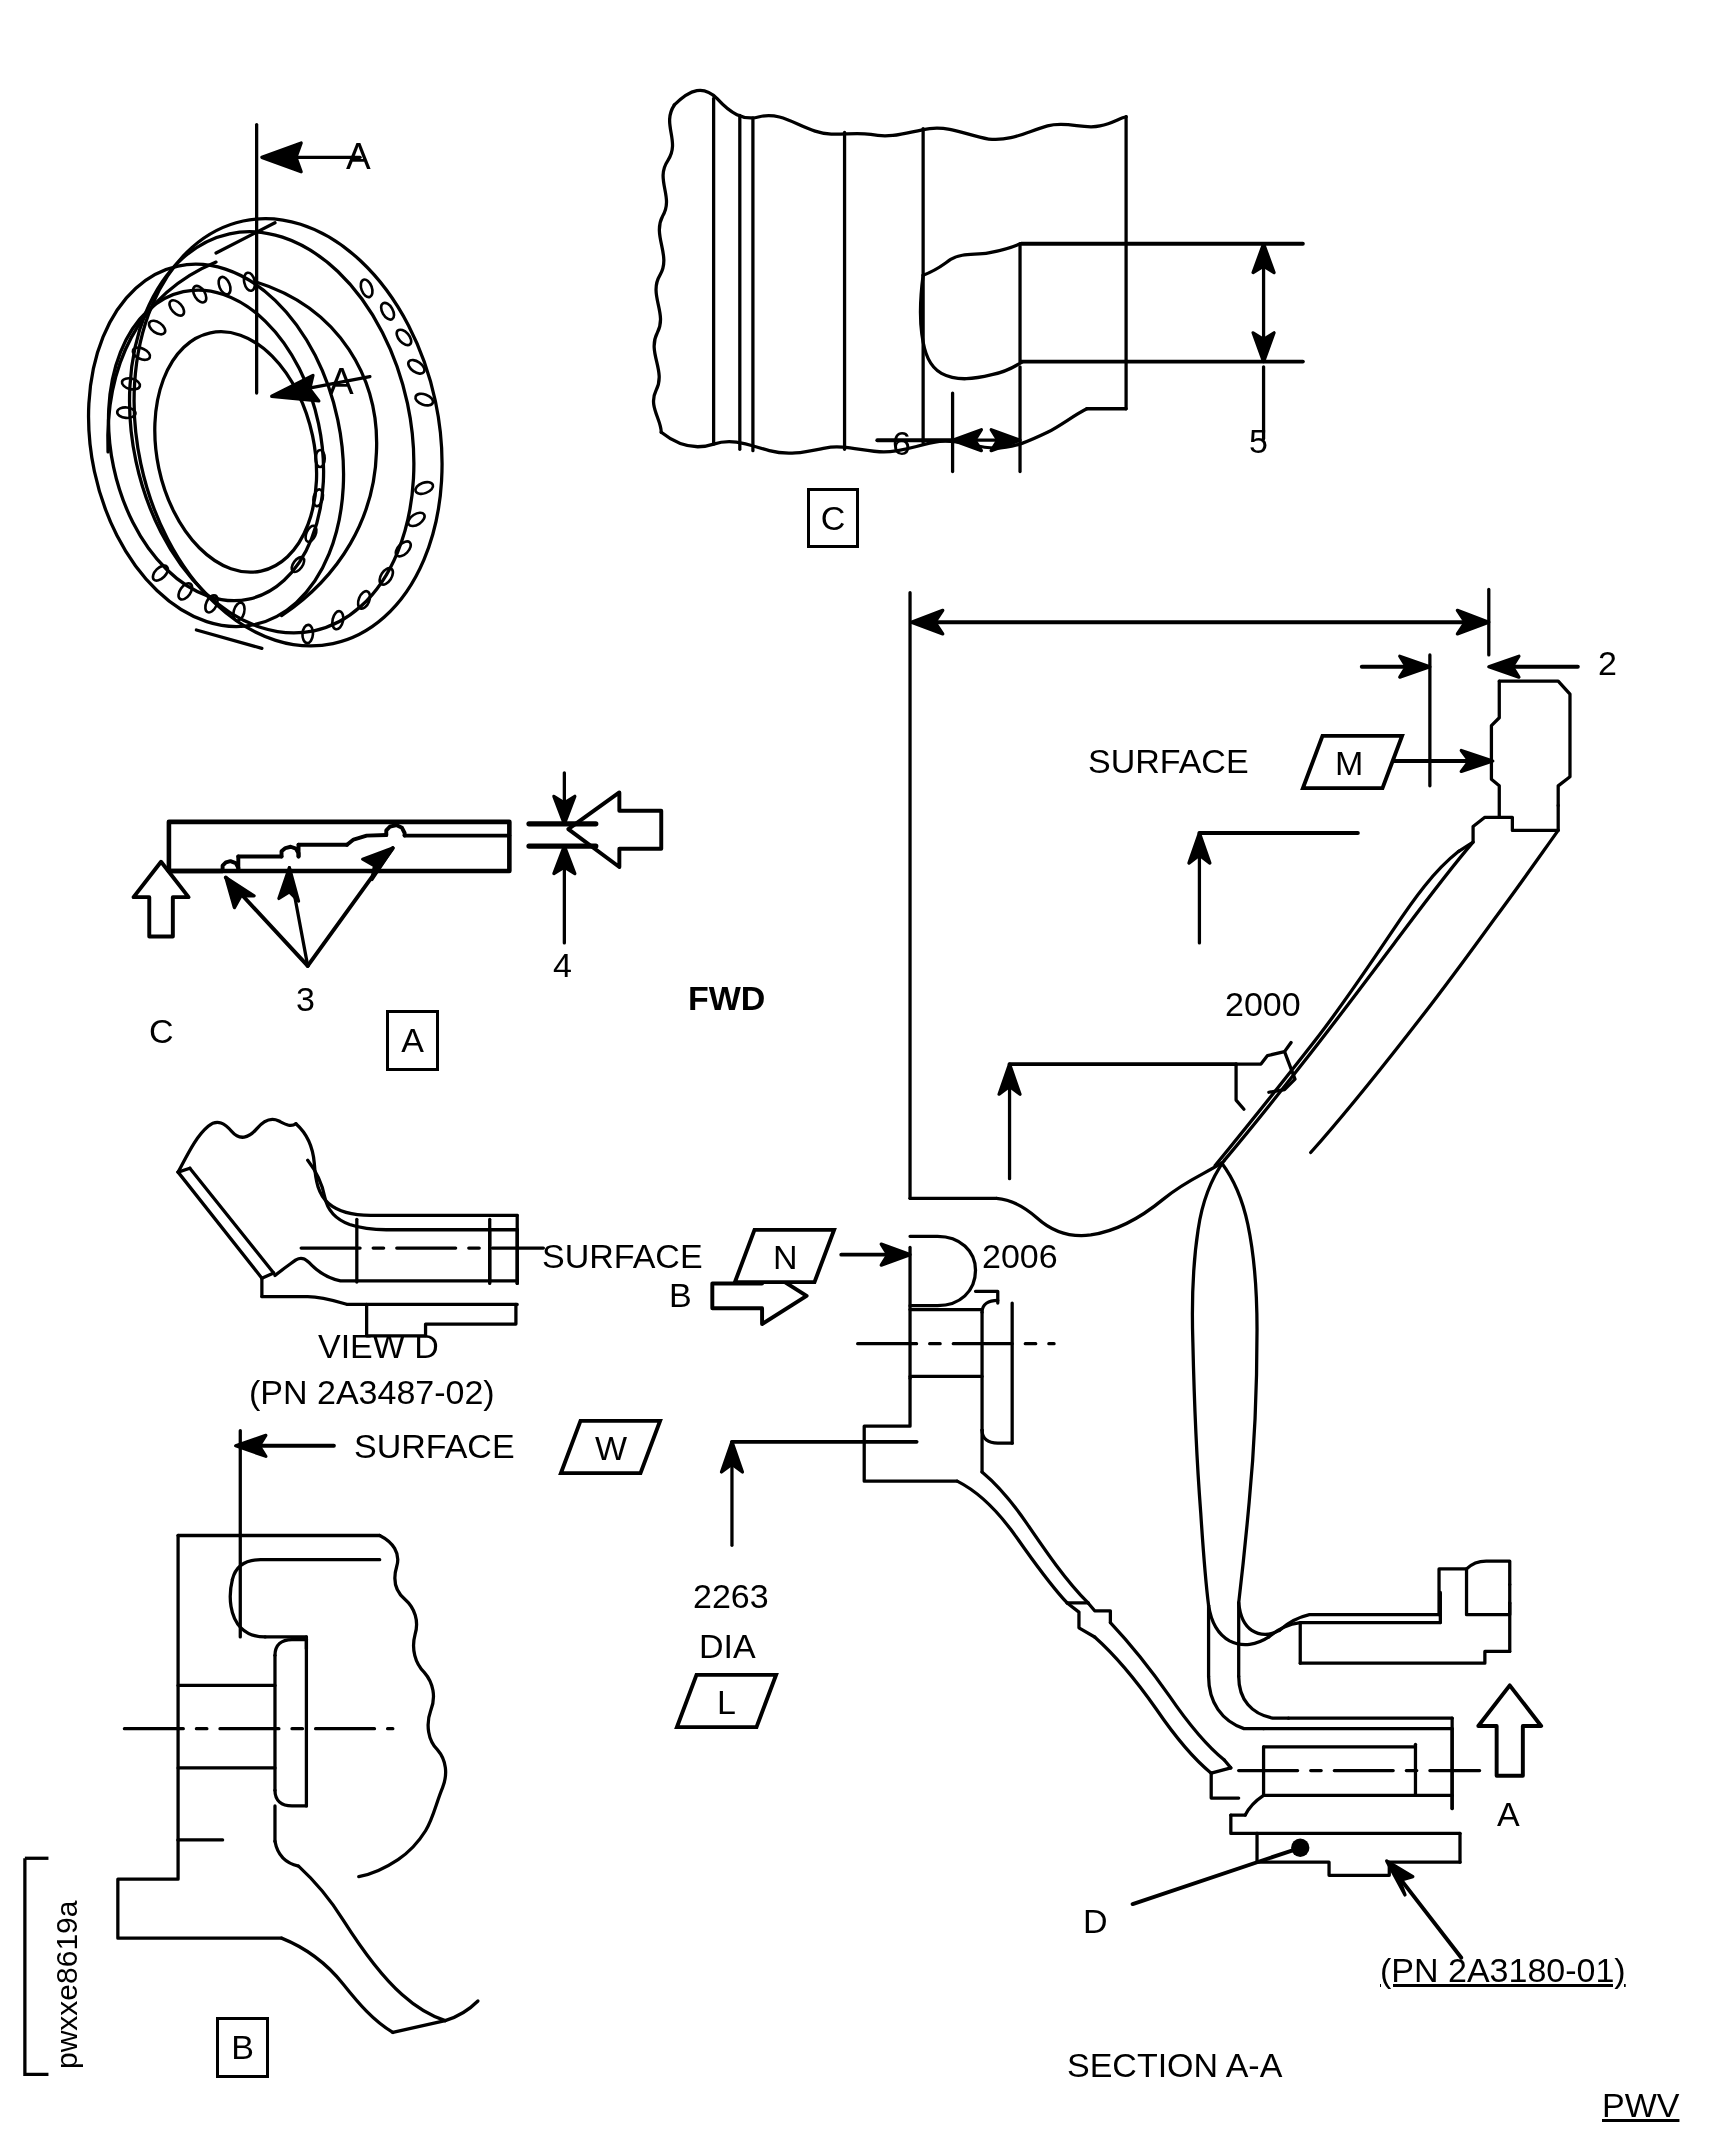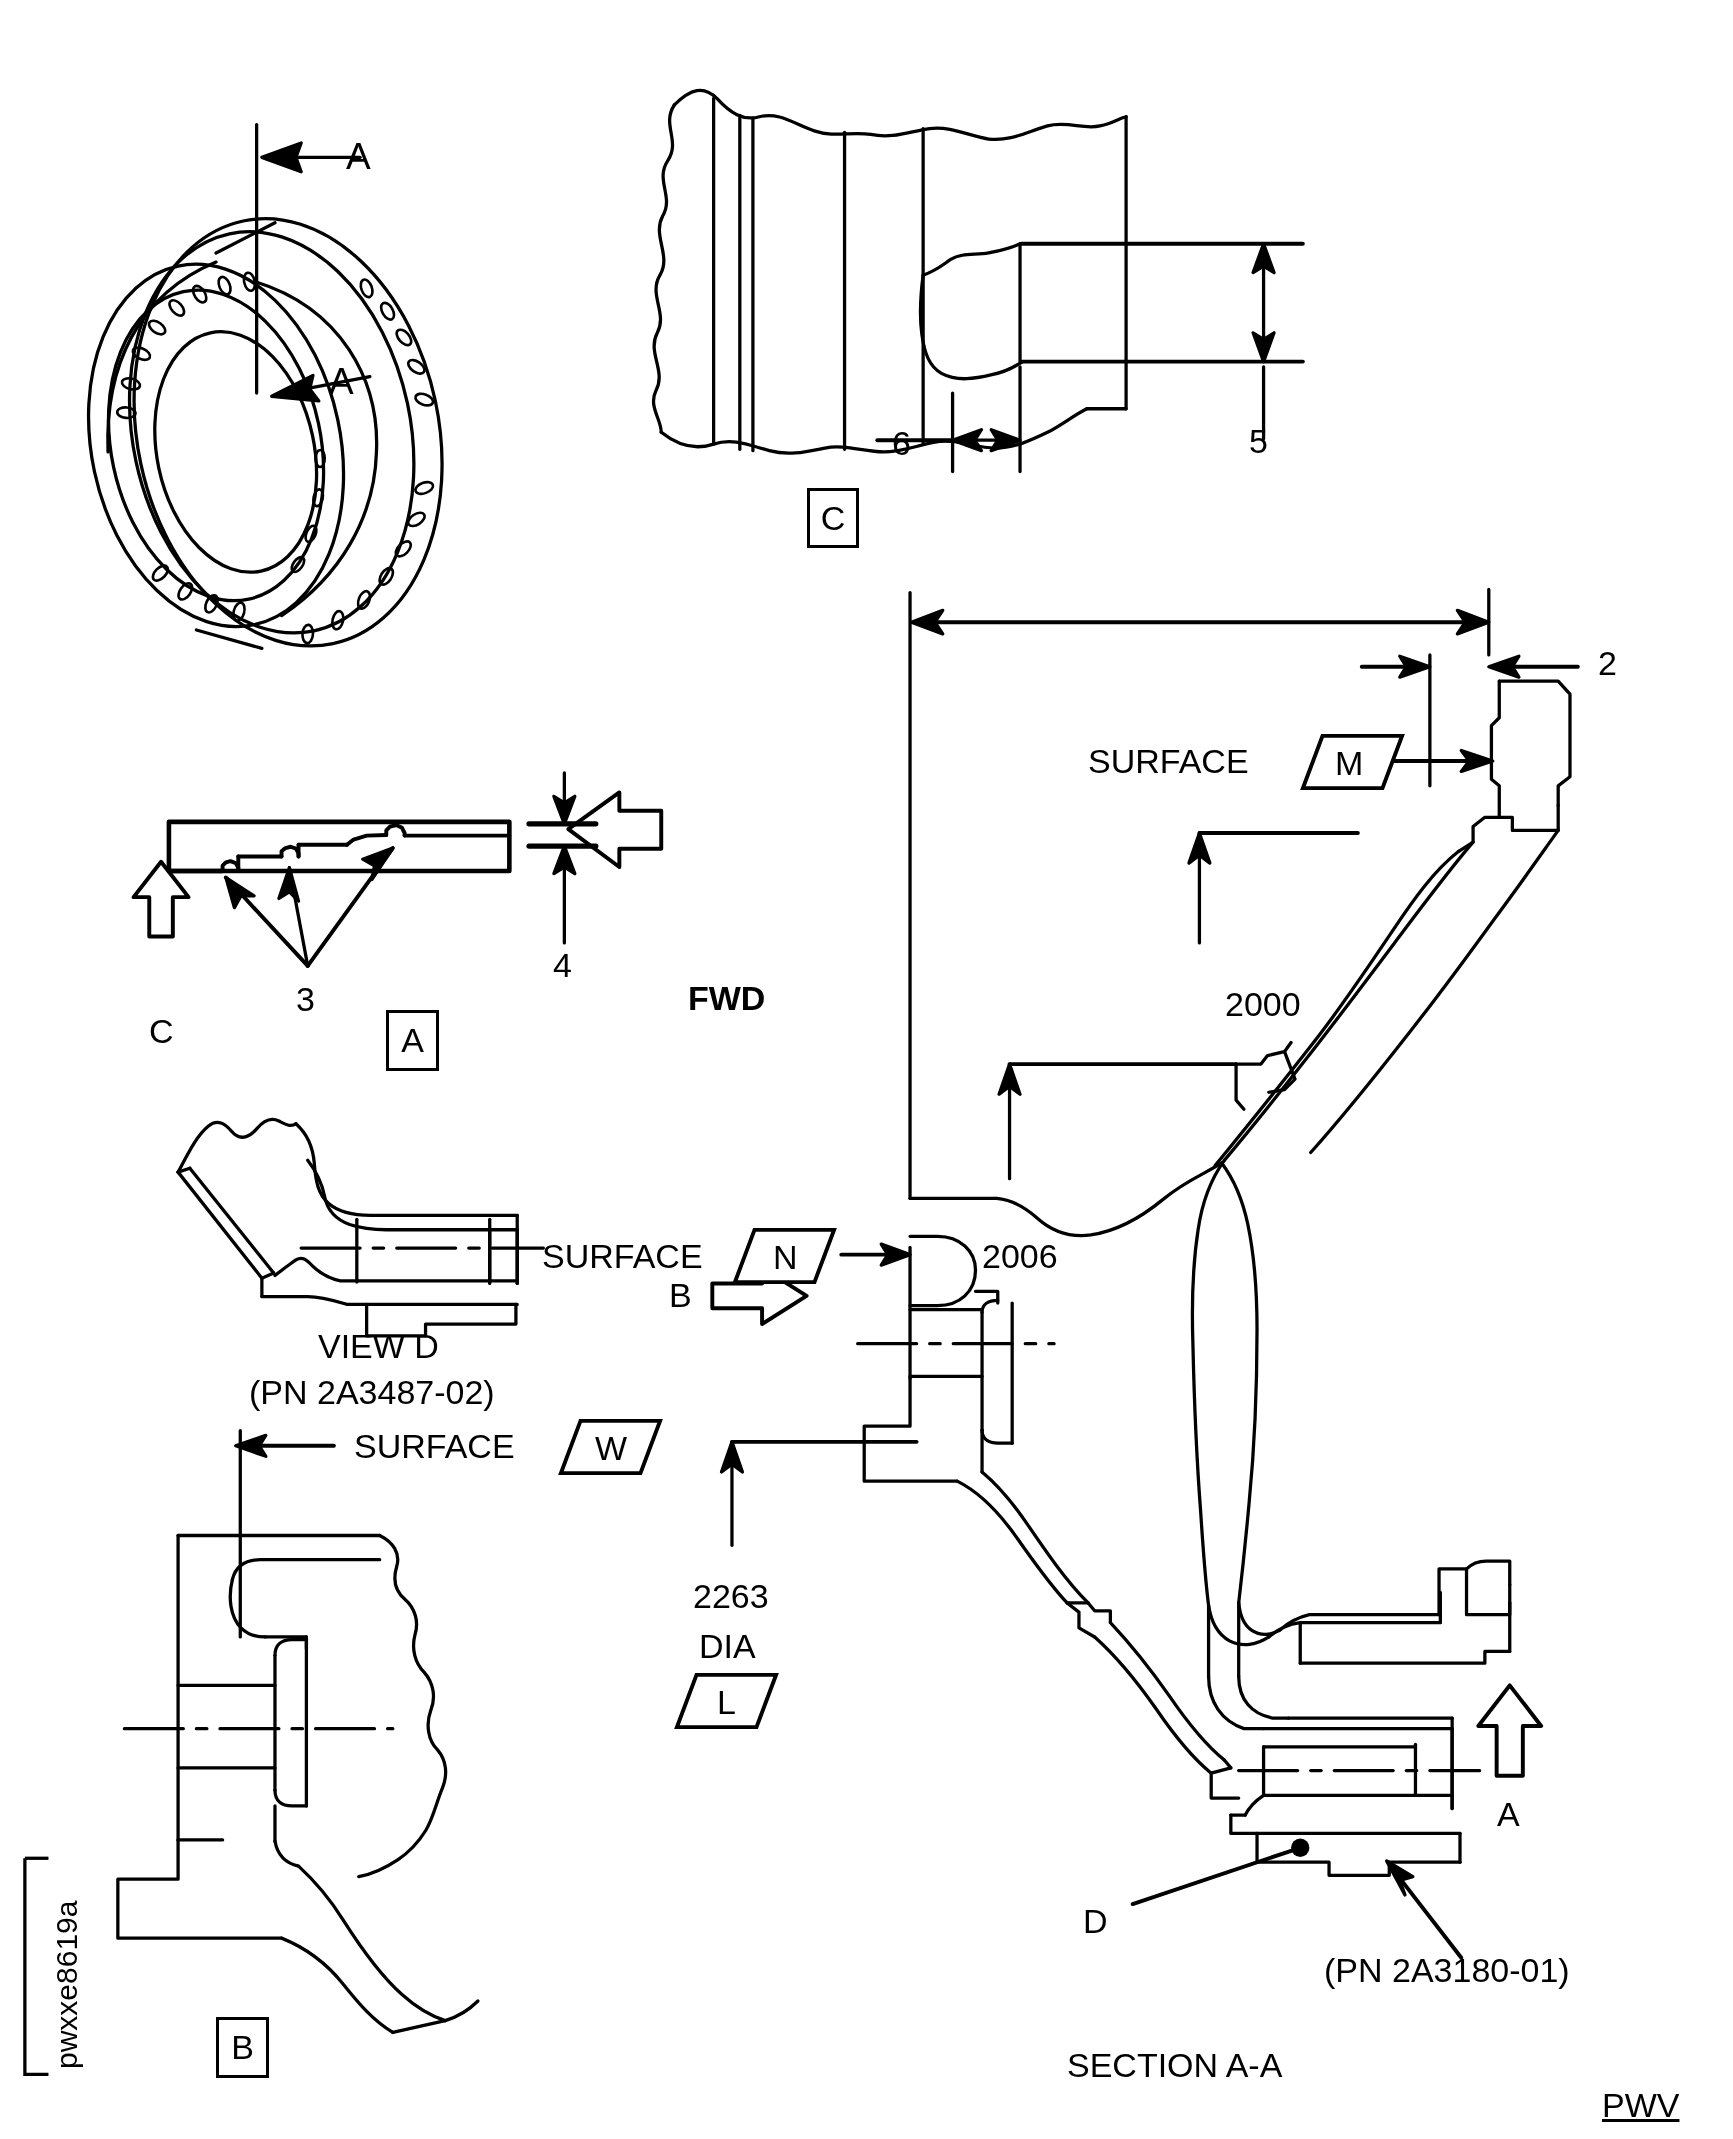--- a/index.html
+++ b/index.html
@@ -504,20 +504,20 @@
     <svg width="105" height="60" viewBox="0 0 160 92" xmlns="http://www.w3.org/2000/svg">
       <polygon points="34,6 156,6 126,86 4,86" fill="#fff" stroke="#000" stroke-width="6"></polygon>
     </svg>
     <div class="lbl t-lg" style="left:35px; top:14.4px;">M</div>
   </div>
 
   <div class="lbl t-lg" style="left:1497px; top:1797px;">A</div>
 
   <div class="lbl t-lg" style="left:1083px; top:1904px;">D</div>
 
-  <div class="lbl t-lg" style="left:1324px; top:1953px;">(PN 2A3180-01)</div>
+  <div class="lbl t-lg" style="left:1380px; top:1953px;text-decoration:underline;">(PN 2A3180-01)</div>
 
   <div class="lbl t-lg" style="left:1067px; top:2048px;text-align:right;">SECTION A-A</div>
 
   <div class="lbl t-lg" style="left:1602px; top:2088px;text-decoration:underline;">PWV</div>
 
 </div>
 
 
 </body></html>

